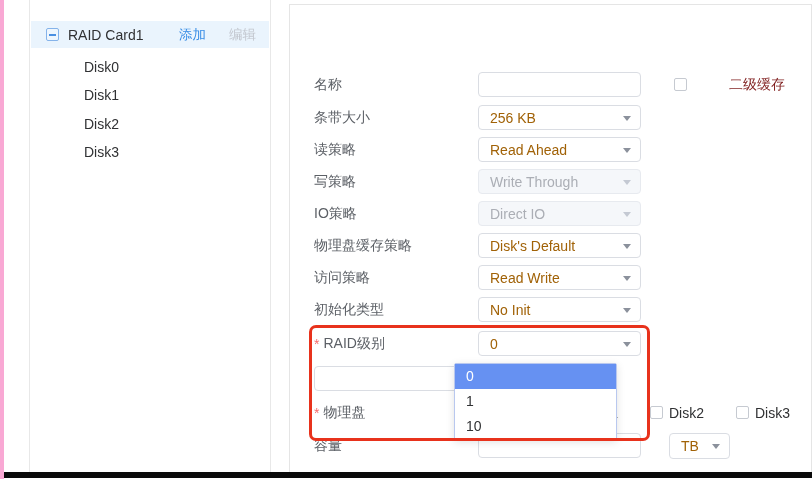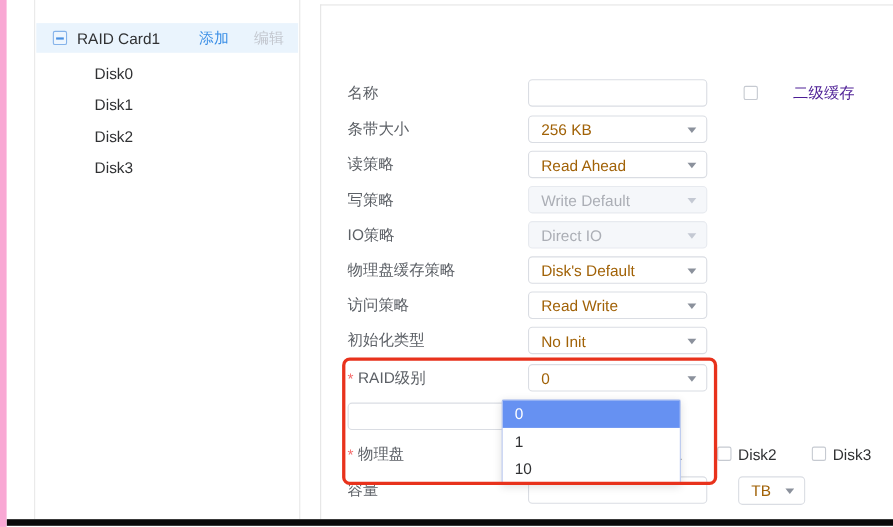--- a/index.html
+++ b/index.html
@@ -1,19 +1,19 @@
 <!DOCTYPE html>
 <html><head>
 <meta charset="utf-8">
 <style>
   html,body{margin:0;padding:0;background:#fff;}
   .shot{
     position:relative;width:812px;height:479px;background:#fff;
     font-family:"Liberation Sans",sans-serif;overflow:hidden;
-    border-left:6px solid #f9a8d4;box-sizing:border-box;
+    border-left:4px solid #f9a8d4;box-sizing:border-box;
   }
   
   .bottom-rule{position:absolute;left:0;top:472px;width:812px;height:6px;background:#0a0a0a;}
   
   .sidebar{position:absolute;left:25px;top:0;width:242px;height:472px;
     border-left:1px solid #e8e8e8;border-right:1px solid #e8e8e8;background:#fff;box-sizing:border-box;}
   .tree-root{position:absolute;left:1px;right:1px;top:21px;height:27px;background:#eaf4fd;
     display:flex;align-items:center;padding:0 13px 0 15px;box-sizing:border-box;}
   .collapse-icon{width:13px;height:13px;border:1px solid #85b3ea;border-radius:2px;background:#eef6fe;
     position:relative;box-sizing:border-box;flex-shrink:0;}
@@ -36,21 +36,21 @@
   .text-input{width:163px;height:25px;border:1px solid #dadde3;border-radius:4px;background:#fff;}
   .select{position:relative;width:163px;height:25px;border:1px solid #dadde3;border-radius:4px;background:#fff;
     display:flex;align-items:center;padding:0 24px 0 11px;font-size:14px;color:#a16207;cursor:pointer;}
   .select .caret{position:absolute;right:9px;top:50%;margin-top:-2px;width:0;height:0;
     border-left:4.5px solid transparent;border-right:4.5px solid transparent;border-top:5px solid #8b919c;}
   .select.disabled{background:#f5f7fa;border-color:#e7eaef;color:#abaeb5;cursor:not-allowed;}
   .select.disabled .caret{border-top-color:#c4c9d3;}
   .select.unit{width:61px;height:26px;}
   .checkbox{width:13px;height:13px;border:1px solid #c6cad1;border-radius:2px;background:#fff;
     box-sizing:border-box;flex-shrink:0;cursor:pointer;}
-  .check-label{margin-left:8px;font-size:14px;color:#4c1d95;}
+  .check-label{margin-left:18px;font-size:14px;color:#7f1d1d;}
   .disk-pair{display:flex;align-items:center;width:62px;flex-shrink:0;}
   .disk-pair .check-label{margin-left:6px;color:#303133;}
   
   .dropdown{position:absolute;left:450px;top:363px;width:163px;background:#fff;
     border:1px solid #b9c8ef;border-radius:2px;box-shadow:0 2px 8px rgba(0,0,0,.12);
     box-sizing:border-box;z-index:5;}
   .dropdown-item{height:25px;line-height:25px;padding:0 11px;font-size:14px;color:#303133;cursor:pointer;}
   .dropdown-item.selected{background:#6691f2;color:#fff;}
   
   .annotation{position:absolute;left:305px;top:325px;width:341px;height:116px;
@@ -107,21 +107,21 @@
     <span class="row-label">读策略</span>
     <div class="select">
       <span>Read Ahead</span>
       <span class="caret"></span>
     </div>
   </div>
 
   <div class="form-row" style="top:169px">
     <span class="row-label">写策略</span>
     <div class="select disabled">
-      <span>Write Default</span>
+      <span>Write Through</span>
       <span class="caret"></span>
     </div>
   </div>
 
   <div class="form-row" style="top:201px">
     <span class="row-label">IO策略</span>
     <div class="select disabled">
       <span>Direct IO</span>
       <span class="caret"></span>
     </div>

